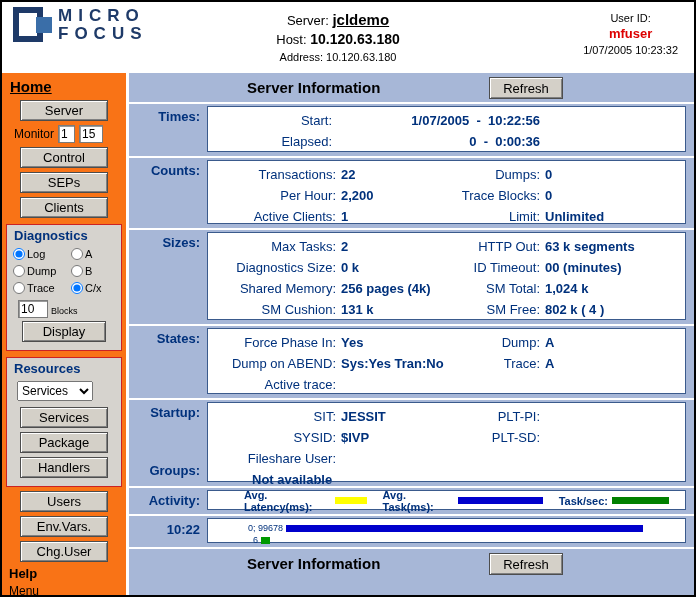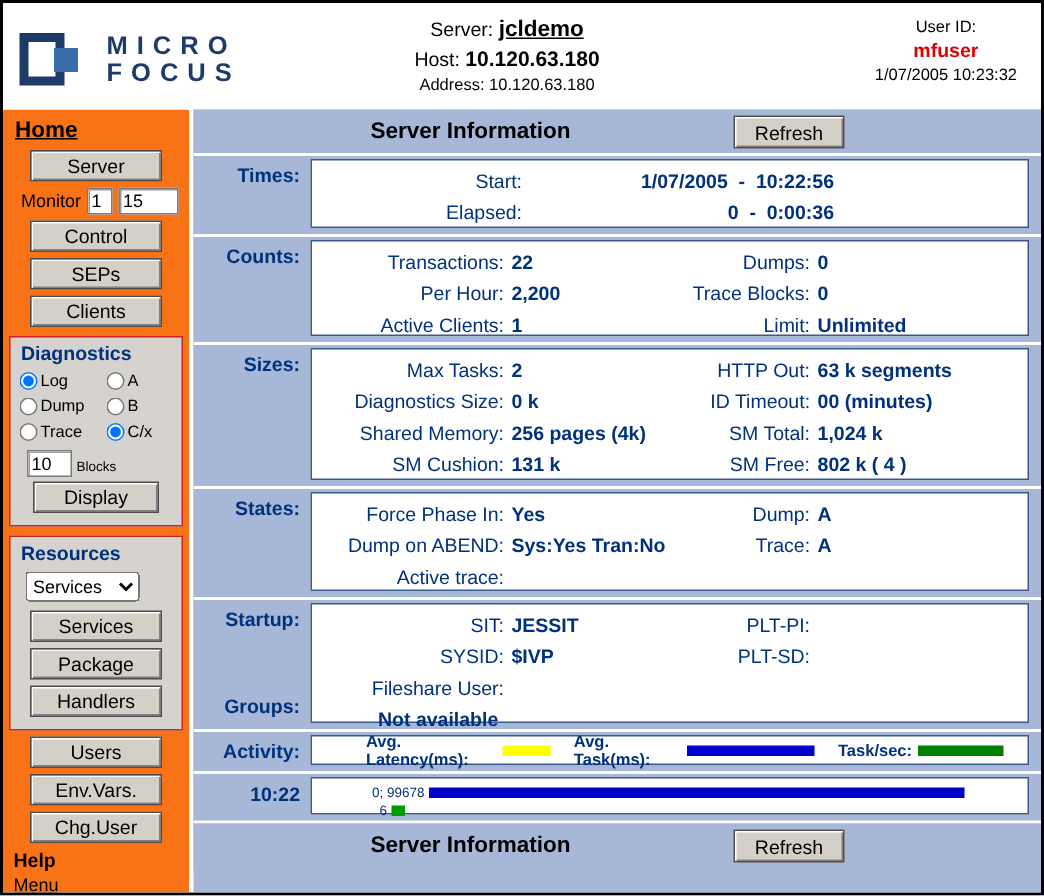--- a/index.html
+++ b/index.html
@@ -2,21 +2,21 @@
 <html><head>
 <meta charset="utf-8">
 <style>
   * { box-sizing: border-box; margin: 0; padding: 0; }
   html,body { background:#fff; }
   body { font-family: "Liberation Sans", sans-serif; }
   .page { width:696px; height:597px; border:2px solid #000; background:#fff; overflow:hidden; position:relative; }
 
   
   .header { position:relative; height:71px; background:#fff; }
-  .logo { position:absolute; left:10px; top:17px; display:flex; gap:17px; align-items:center; }
+  .logo { position:absolute; left:10px; top:2px; display:flex; gap:4px; align-items:center; }
   .logo-icon { width:42px; height:42px; position:relative; }
   .logo-outer { position:absolute; left:1px; top:3px; width:30px; height:35px; border:6px solid #1e3a68; background:#fff; }
   .logo-inner { position:absolute; right:2px; top:13px; width:16px; height:16px; background:#3a6ea8; }
   .logo-text { line-height:1.05; }
   .logo-text div { font-size:17px; font-weight:bold; letter-spacing:6px; color:#1e3a68; }
   .hcenter { position:absolute; left:140px; right:160px; top:9px; text-align:center; color:#000; }
   .hc1 { font-size:13px; }
   .hc1 b { font-size:15px;text-decoration:underline; }
   .hc2 { font-size:13px; margin-top:3px; }
   .hc2 b { font-size:14px; }
@@ -32,21 +32,21 @@
   .main { flex:1; margin-left:3px; background:#a7b7d7; }
 
   
   .home { display:inline-block; margin:2px 0 3px 8px; font-size:15px; font-weight:bold; color:#000; text-decoration:underline; cursor:pointer; }
   .sbtn { display:block; width:88px; height:21px; margin:2px auto 4px auto; background:#d4d0c8;
           border:1px solid #4d4d4d; box-shadow: inset 1px 1px 0 #ffffff, inset -1px -1px 0 #808080;
           font-family:inherit; font-size:13px; color:#000; cursor:pointer; }
   .monitor-row { display:flex; align-items:center; margin:3px 0 4px 12px; gap:4px; font-size:12px; color:#000; }
   .win-input { height:18px; border:1px solid #7a7a7a; box-shadow: inset 1px 1px 0 #9a9a9a; background:#fff;
                font-family:inherit; font-size:12px; padding-left:2px; }
-  .mi1 { width:17px; } .mi2 { width:40px; }
+  .mi1 { width:17px; } .mi2 { width:24px; }
   .groupbox { border:1px solid #cc2222; margin:6px 4px 4px 4px; padding:3px 2px 4px 2px; background:#d6d3ce; }
   .gtitle { font-size:13px; font-weight:bold; color:#00317c; margin:0 0 2px 5px; }
   .radio-grid { display:grid; grid-template-columns:58px 1fr; margin-left:4px; }
   .radio-item { display:flex; align-items:center; gap:2px; height:17px; font-size:11px; color:#000; }
   .radio-item input { width:12px; height:12px; margin:0; }
   .blocks-row { display:flex; align-items:flex-end; gap:3px; margin:4px 0 3px 9px; }
   .blocks-input { width:30px; }
   .blocks-label { font-size:9px; color:#000; padding-bottom:2px; }
   .gbtn { width:84px; margin-top:2px; }
   .res-select { width:76px; height:20px; margin:3px 0 4px 8px; font-family:inherit; font-size:12px; }
@@ -62,21 +62,21 @@
   .row { display:flex; background:#a7b7d7; border-bottom:2px solid #fff; }
   .row-label { width:78px; flex:none; text-align:right; padding:5px 7px 0 0; font-size:13px; font-weight:bold; color:#00317c; }
   .row-label-col { display:flex; flex-direction:column; justify-content:space-between; padding-bottom:8px;border-radius:15px; }
   .box { flex:1; margin:2px 8px 4px 0; background:#fff; border:1px solid #3a5a8c; padding:3px 0 2px 0;
          font-size:13px; color:#00317c; }
   .row-times { height:54px; } .row-counts { height:72px; } .row-sizes { height:96px; }
   .row-states { height:74px; } .row-startup { height:88px; }
   .row-activity { height:28px; } .row-chart { height:33px; }
   .bar-bottom { border-bottom:none; }
 
-  .tline { display:flex; line-height:21px;padding-left:16px; }
+  .tline { display:flex; line-height:21px; }
   .tlabel { width:124px; text-align:right; }
   .tvalue { width:208px; text-align:right; font-weight:bold; white-space:pre; }
 
   .cols { display:flex; }
   .colL { width:52%; } .colR { width:48%; }
   .pair { display:flex; line-height:21px; }
   .colL .plabel { width:128px; } .colR .plabel { width:84px; }
   .plabel { text-align:right; flex:none; }
   .pvalue { padding-left:5px; font-weight:bold; white-space:pre; }
   .groups-line { padding-left:44px; font-weight:bold; line-height:21px; }

